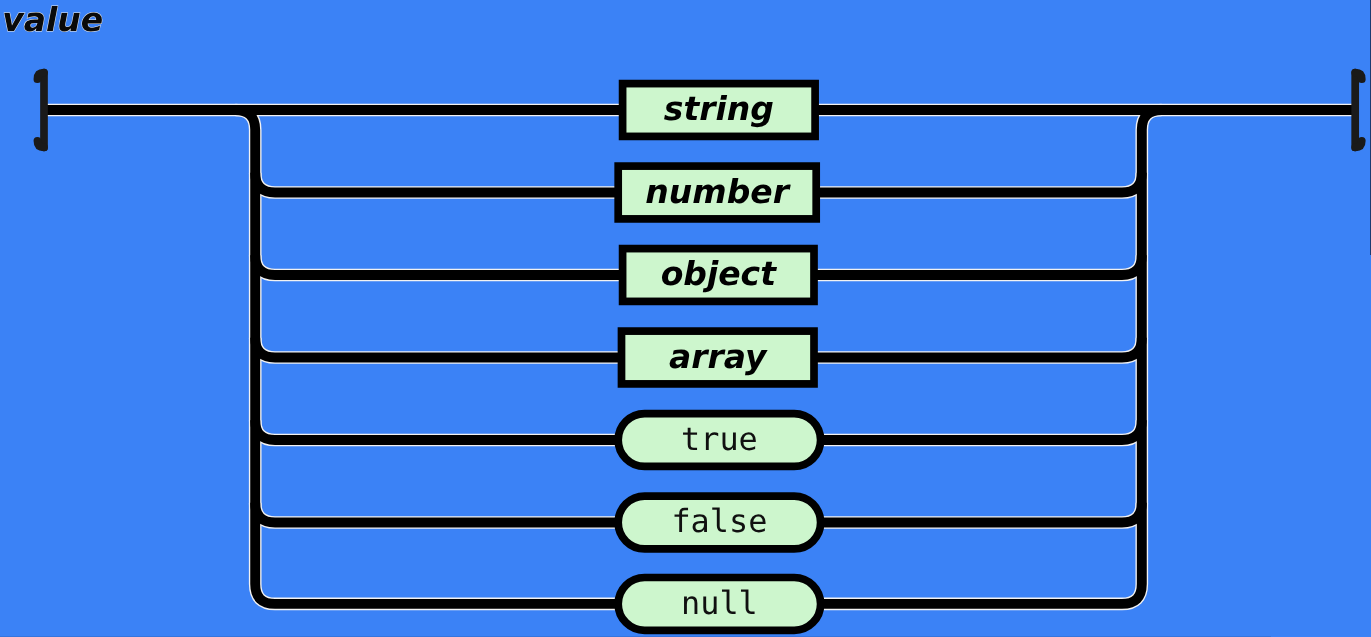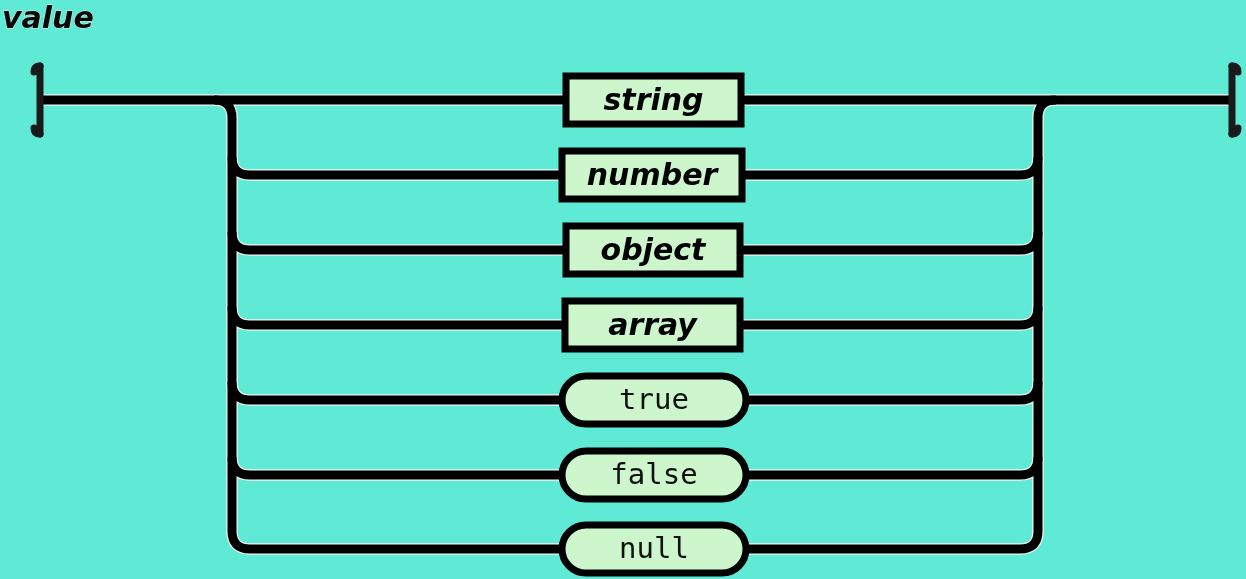--- a/index.html
+++ b/index.html
@@ -10,21 +10,21 @@
   body {
     width: 1246px;
     height: 579px;
     overflow: hidden;
     font-family: "Liberation Sans", sans-serif;
   }
   #diagram-root {
     position: relative;
     width: 1246px;
     height: 579px;
-    background: #5eead4;
+    background: #3b82f6;
   }
   #rr-svg {
     position: absolute;
     left: 0;
     top: 0;
     width: 1246px;
     height: 579px;
     display: block;
   }
   .rr-title {

